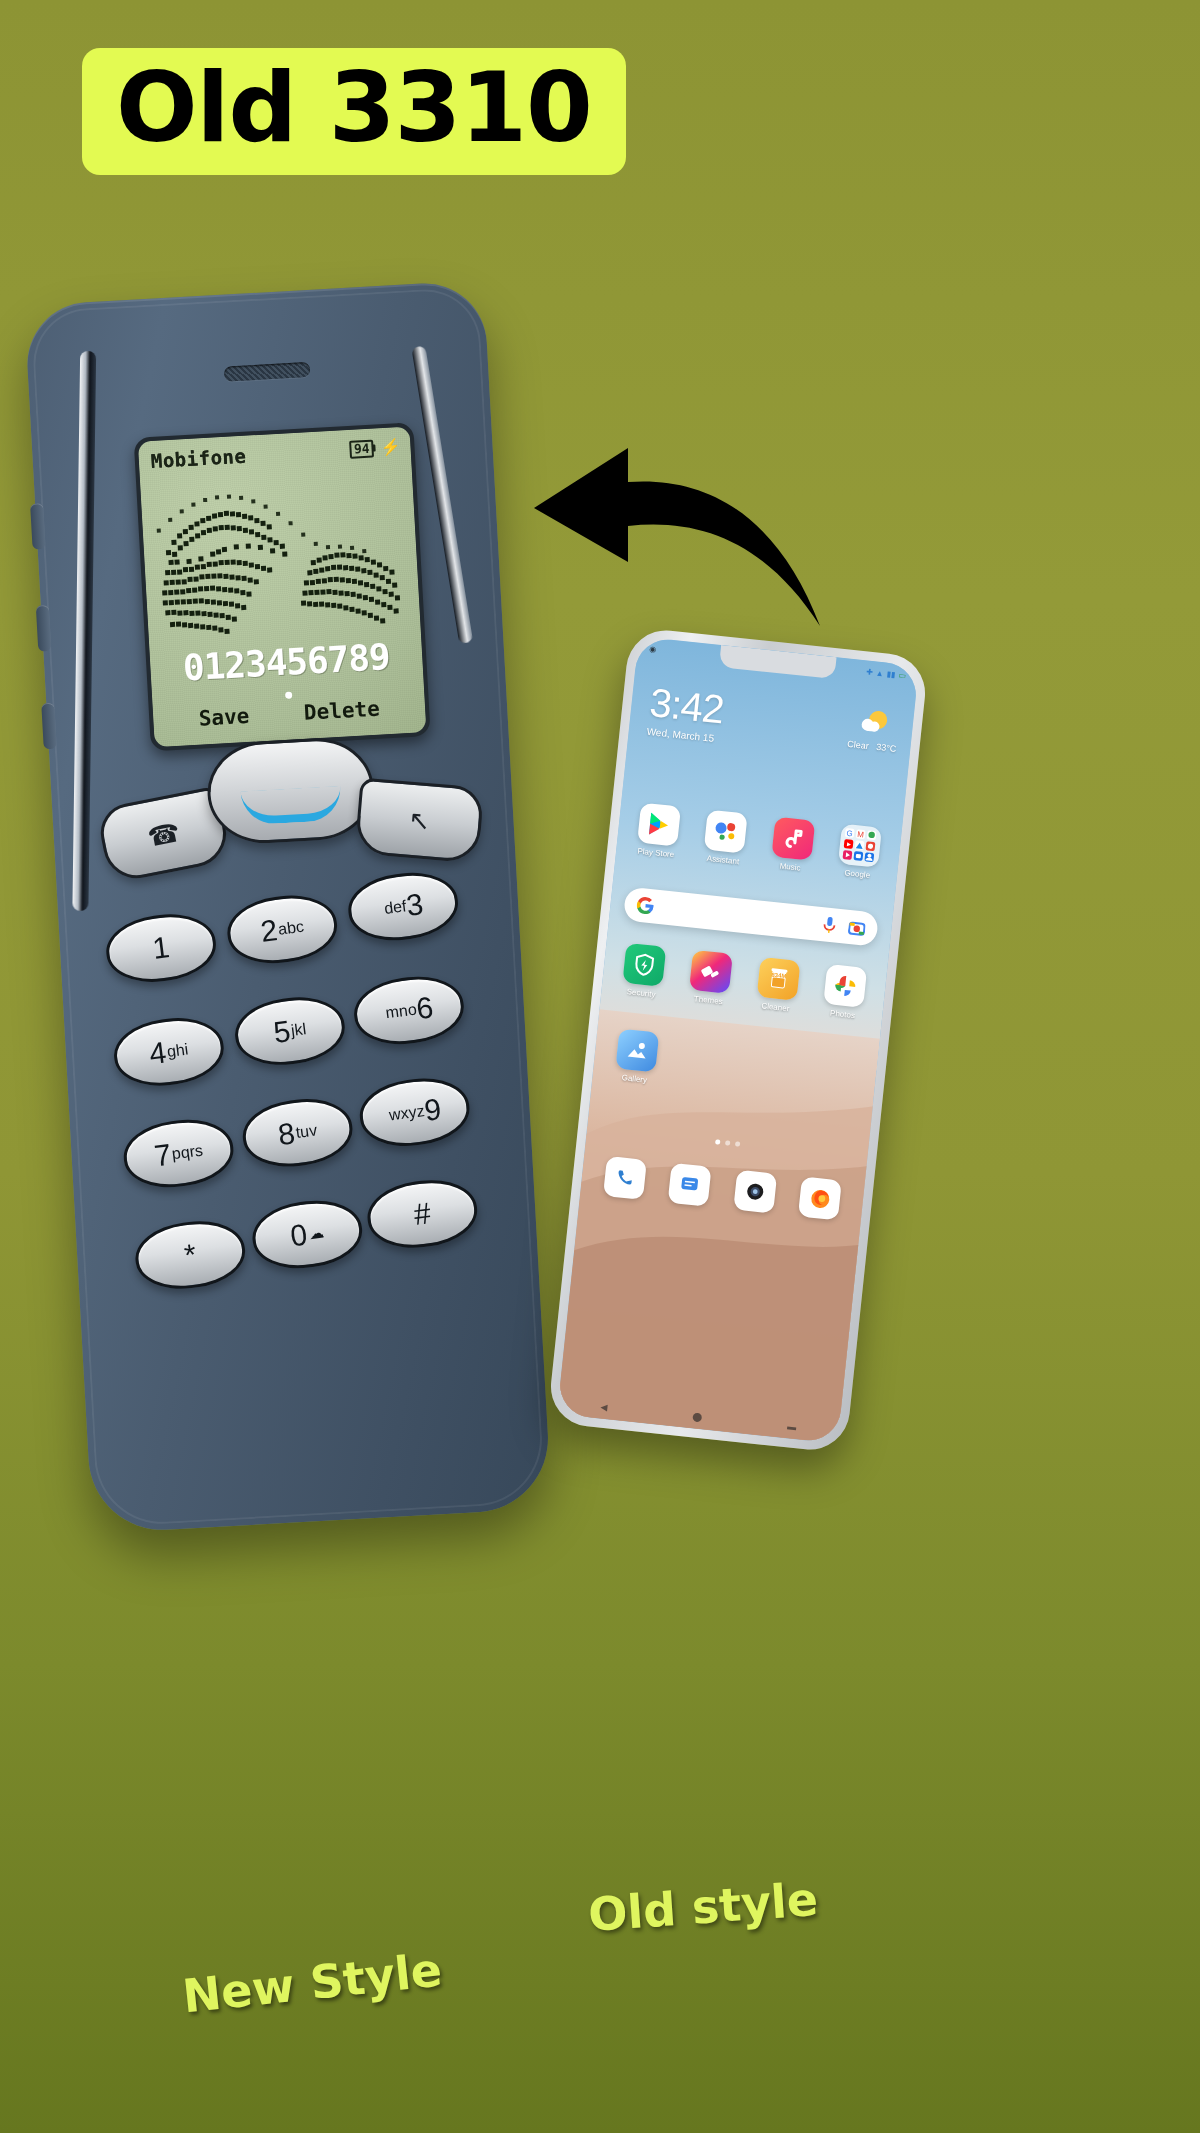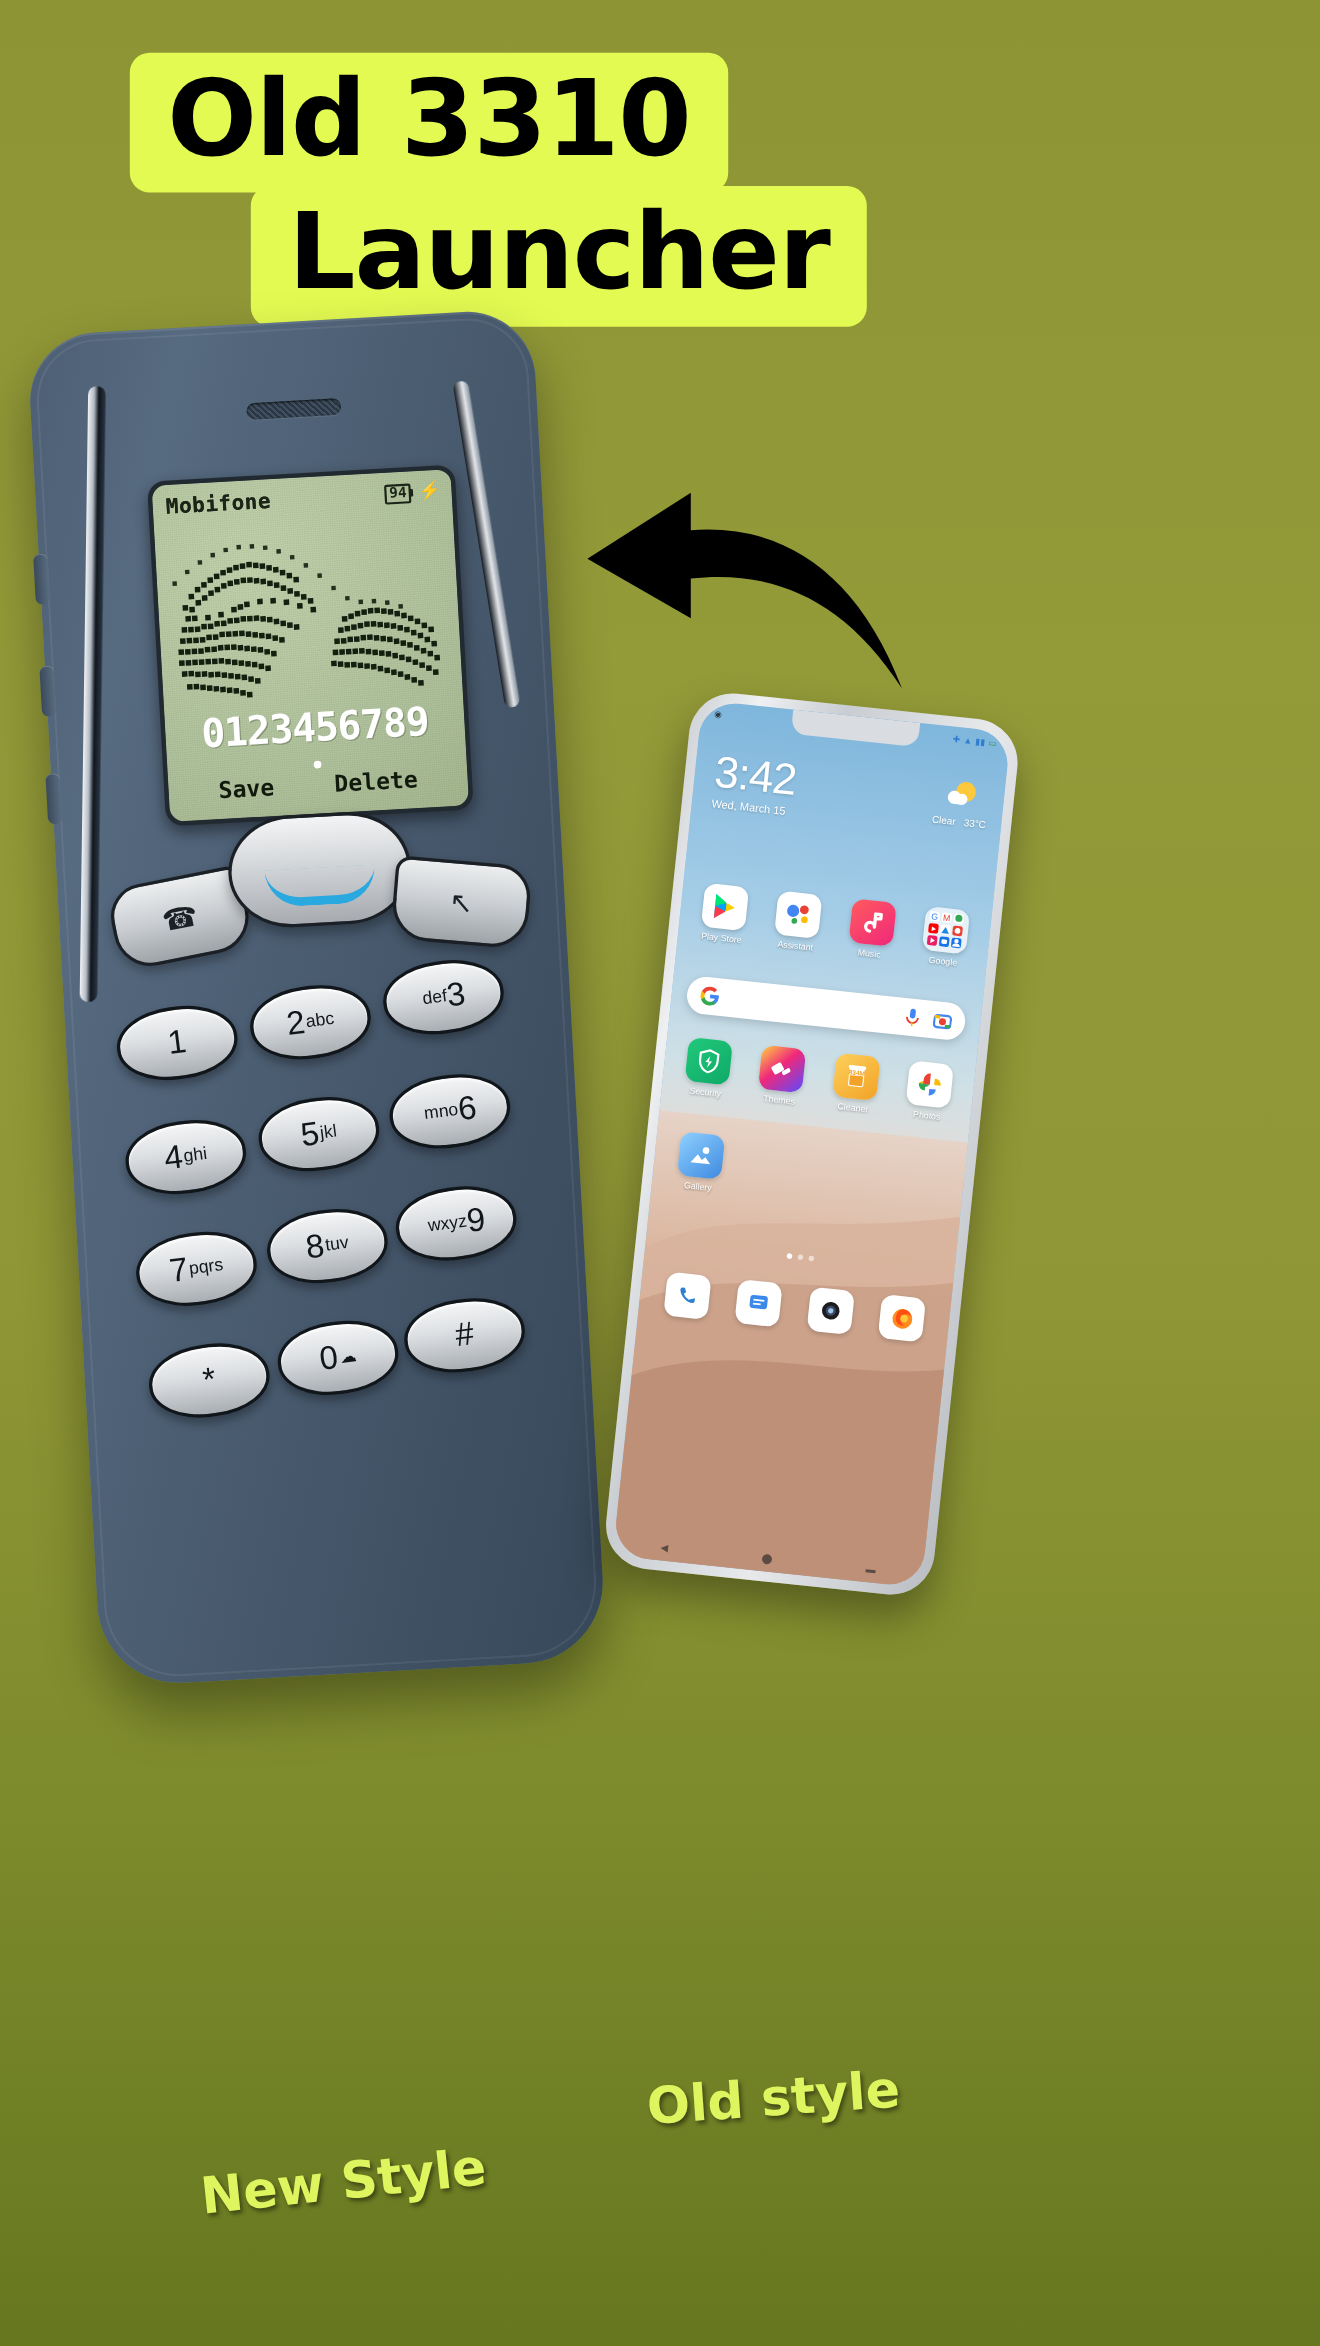--- a/index.html
+++ b/index.html
@@ -6,21 +6,21 @@
   body{
     width:1200px;height:2133px;overflow:hidden;position:relative;
     font-family:"Liberation Sans",sans-serif;
     background:linear-gradient(180deg,#8d9434 0%,#939a38 28%,#8f9635 55%,#7c8a2c 78%,#66771f 100%);
   }
   .abs{position:absolute;}
 
   
   #title-block{left:0;top:48px;width:1200px;}
   .title-row{display:flex;}
-  .title-row.r1{justify-content:flex-start;padding-left:118px;}
+  .title-row.r1{justify-content:flex-start;padding-left:82px;}
   .title-row.r2{justify-content:flex-start;padding-left:228px;margin-top:-6px;}
   .title-pill{
     background:#e3fa52;color:#000;
     font-weight:bold;letter-spacing:-1px;
     font-size:96px;line-height:1.18;
     padding:4px 34px 10px 34px;
     border-radius:18px;
     font-family:"DejaVu Sans",sans-serif;
     white-space:nowrap;
   }
@@ -216,23 +216,20 @@
   }
   #cap-new{left:182px;top:1956px;transform:rotate(-6deg);}
   #cap-old{left:588px;top:1880px;transform:rotate(-4deg);}
 </style>
 </head>
 <body>
 
 <div class="abs" id="title-block">
   <div class="title-row r1">
     <div class="title-pill">Old 3310</div>
-  </div>
-  <div class="title-row r2">
-    <div class="title-pill">Launcher</div>
   </div>
 </div>
 
 <div class="abs" id="nokia">
   <div class="nk-body"></div>
 
   <div class="abs nk-silver-band"></div>
 
   <div class="abs nk-sidebtn" style="top:198px;height:46px;"></div>
   <div class="abs nk-sidebtn" style="top:300px;height:46px;"></div>

